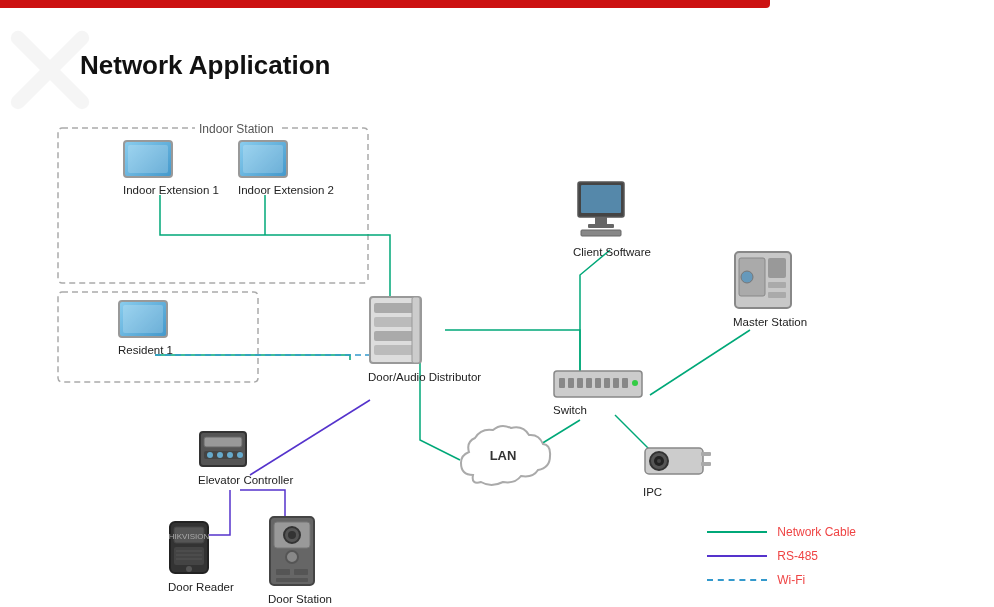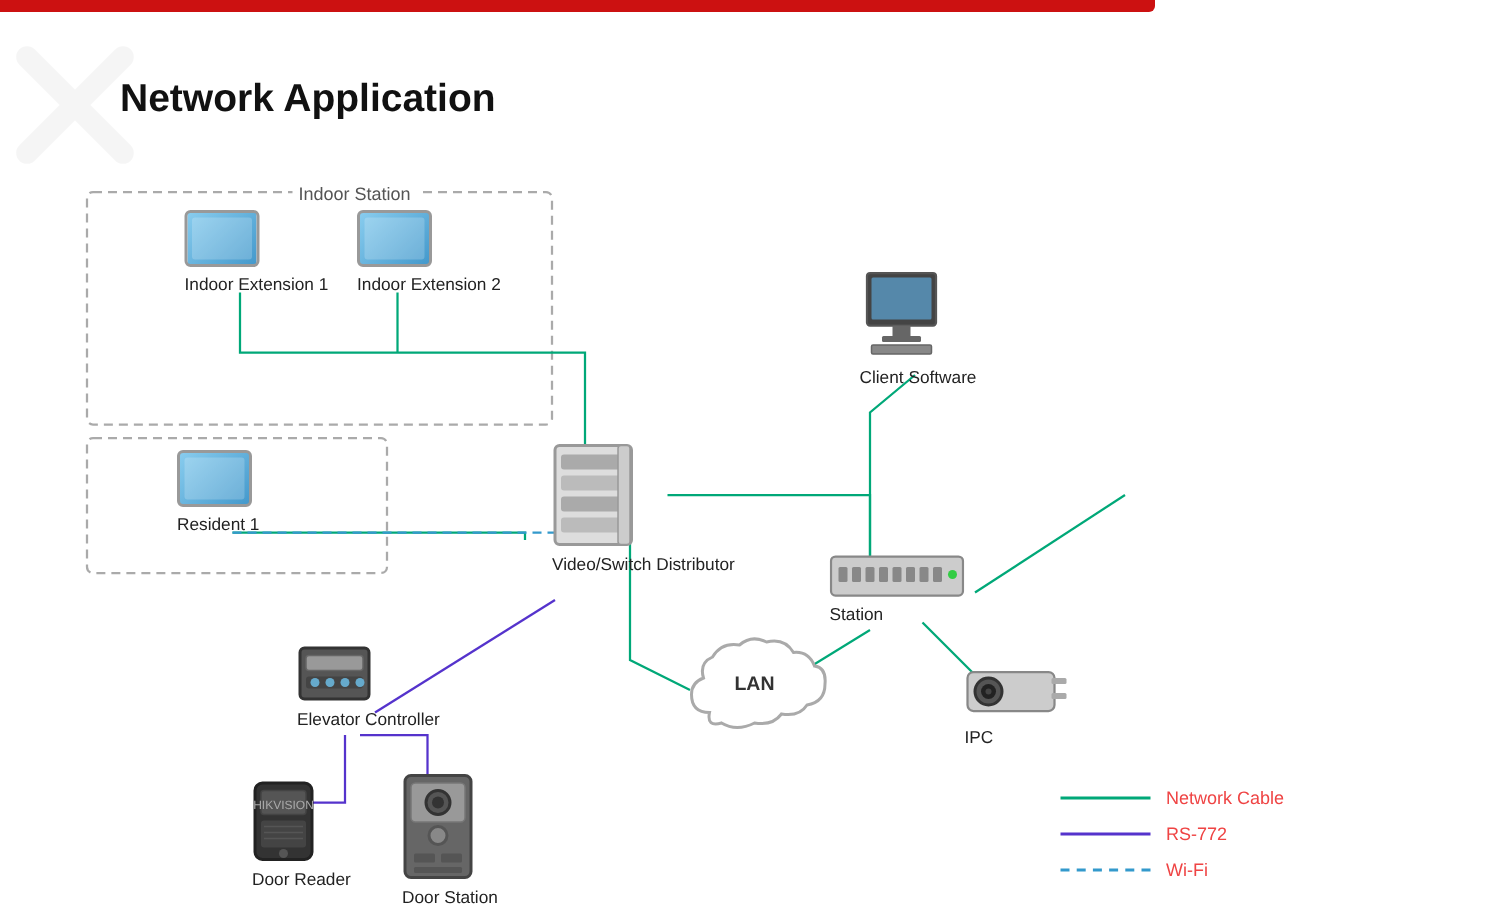--- a/index.html
+++ b/index.html
@@ -203,58 +203,71 @@
       <svg width="55" height="70" viewBox="0 0 55 70">
         <rect x="2" y="2" width="51" height="66" rx="3" fill="#ddd" stroke="#999" stroke-width="2"></rect>
         <rect x="6" y="8" width="43" height="10" rx="2" fill="#aaa"></rect>
         <rect x="6" y="22" width="43" height="10" rx="2" fill="#bbb"></rect>
         <rect x="6" y="36" width="43" height="10" rx="2" fill="#aaa"></rect>
         <rect x="6" y="50" width="43" height="10" rx="2" fill="#bbb"></rect>
 
         <rect x="44" y="2" width="8" height="66" rx="2" fill="#ccc" stroke="#999" stroke-width="1"></rect>
       </svg>
     </div>
-    <div class="device-label">Video/Switch
+    <div class="device-label">Door/Audio
 Distributor</div>
   </div>
 
   <div class="device" style="top:80px; left:560px;">
     <div class="device-img">
       <svg width="65" height="60" viewBox="0 0 65 60">
 
         <rect x="5" y="2" width="46" height="35" rx="2" fill="#444" stroke="#555" stroke-width="1.5"></rect>
         <rect x="8" y="5" width="40" height="28" rx="1" fill="#5588aa"></rect>
 
         <rect x="22" y="37" width="12" height="8" fill="#666"></rect>
         <rect x="15" y="44" width="26" height="4" rx="1" fill="#666"></rect>
 
         <rect x="8" y="50" width="40" height="6" rx="1" fill="#888" stroke="#666" stroke-width="1"></rect>
       </svg>
     </div>
     <div class="device-label">Client Software</div>
   </div>
 
+  <div class="device" style="top:150px; left:720px;">
+    <div class="device-img">
+      <svg width="60" height="60" viewBox="0 0 60 60">
+        <rect x="2" y="2" width="56" height="56" rx="4" fill="#c8c8c8" stroke="#888" stroke-width="2"></rect>
+        <rect x="6" y="8" width="26" height="38" rx="2" fill="#aaa" stroke="#888" stroke-width="1"></rect>
+        <rect x="35" y="8" width="18" height="20" rx="2" fill="#999"></rect>
+        <rect x="35" y="32" width="18" height="6" rx="1" fill="#aaa"></rect>
+        <rect x="35" y="42" width="18" height="6" rx="1" fill="#aaa"></rect>
+        <circle cx="14" cy="27" r="6" fill="#6699bb" stroke="#777" stroke-width="1"></circle>
+      </svg>
+    </div>
+    <div class="device-label">Master Station</div>
+  </div>
 
   <div class="device" style="top:270px; left:540px;">
     <div class="device-img">
       <svg width="90" height="28" viewBox="0 0 90 28">
         <rect x="1" y="1" width="88" height="26" rx="3" fill="#ccc" stroke="#888" stroke-width="1.5"></rect>
 
         <rect x="6" y="8" width="6" height="10" rx="1" fill="#888"></rect>
         <rect x="15" y="8" width="6" height="10" rx="1" fill="#888"></rect>
         <rect x="24" y="8" width="6" height="10" rx="1" fill="#888"></rect>
         <rect x="33" y="8" width="6" height="10" rx="1" fill="#888"></rect>
         <rect x="42" y="8" width="6" height="10" rx="1" fill="#888"></rect>
         <rect x="51" y="8" width="6" height="10" rx="1" fill="#888"></rect>
         <rect x="60" y="8" width="6" height="10" rx="1" fill="#888"></rect>
         <rect x="69" y="8" width="6" height="10" rx="1" fill="#888"></rect>
         <circle cx="82" cy="13" r="3" fill="#33cc44"></circle>
       </svg>
     </div>
-    <div class="device-label">Station</div>
+    <div class="device-label">Switch</div>
   </div>
 
   <div class="device" style="top:320px; left:440px;">
     <div class="device-img">
       <svg width="100" height="70" viewBox="0 0 100 70">
         <path d="M20,55 Q8,55 8,43 Q8,35 16,32 Q13,22 22,18 Q28,8 40,10 Q48,3 58,8 Q70,5 76,15 Q86,14 90,24 Q98,25 97,36 Q97,48 85,50 Q80,58 68,56 Q62,64 50,62 Q38,68 28,62 Q18,65 20,55 Z" fill="white" stroke="#aaa" stroke-width="2"></path>
         <text x="50" y="40" text-anchor="middle" font-size="13" font-weight="bold" fill="#333">LAN</text>
       </svg>
     </div>
   </div>
@@ -320,21 +333,21 @@
     <div class="device-label">Door Station</div>
   </div>
 
   <div class="legend">
     <div class="legend-item">
       <div class="legend-line network"></div>
       <span>Network Cable</span>
     </div>
     <div class="legend-item">
       <div class="legend-line rs485"></div>
-      <span>RS-772</span>
+      <span>RS-485</span>
     </div>
     <div class="legend-item">
       <div class="legend-line wifi"></div>
       <span>Wi-Fi</span>
     </div>
   </div>
 
 </div>
 
 </body></html>

